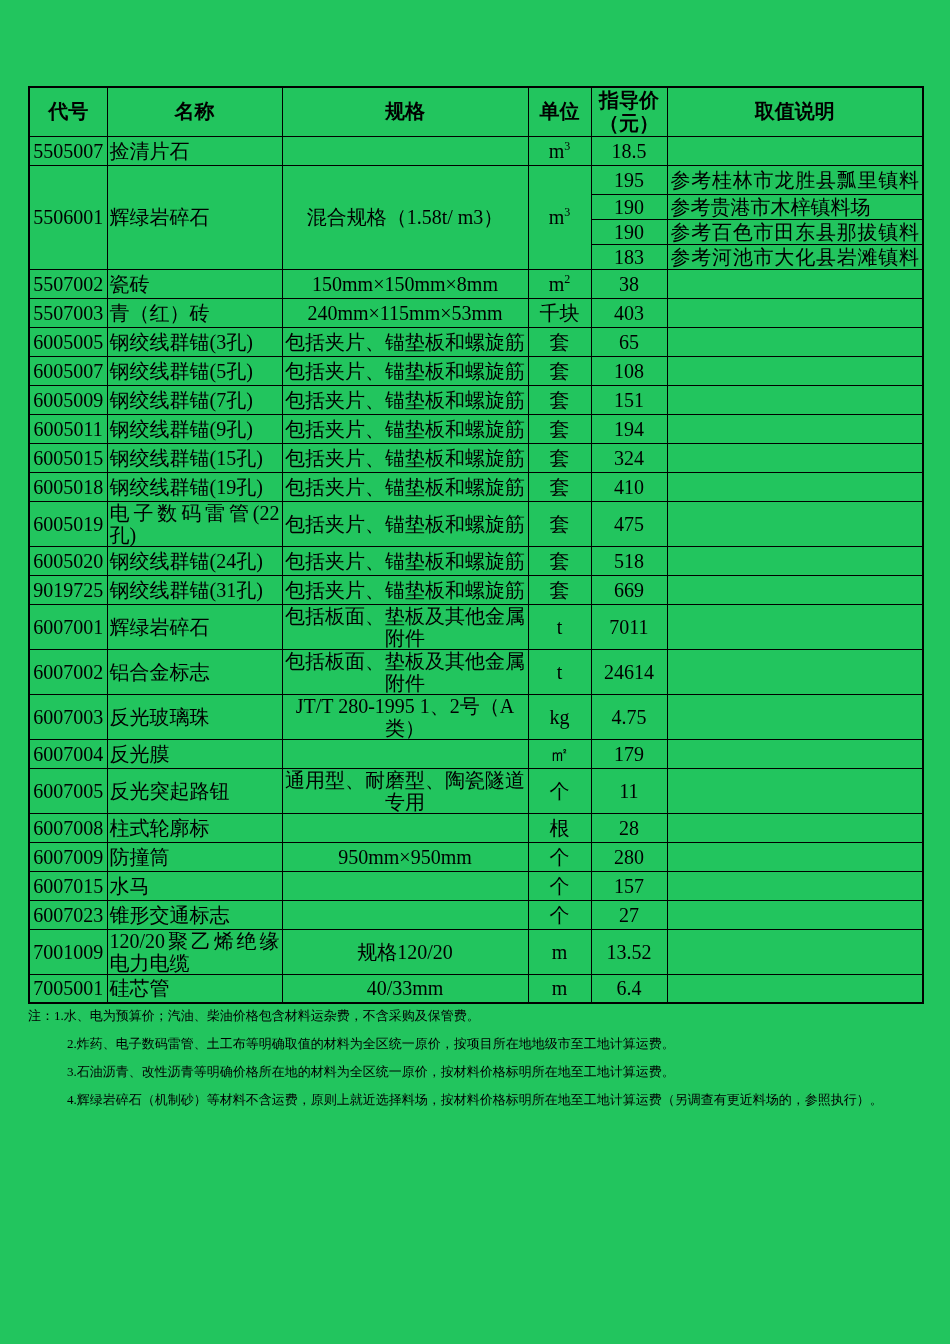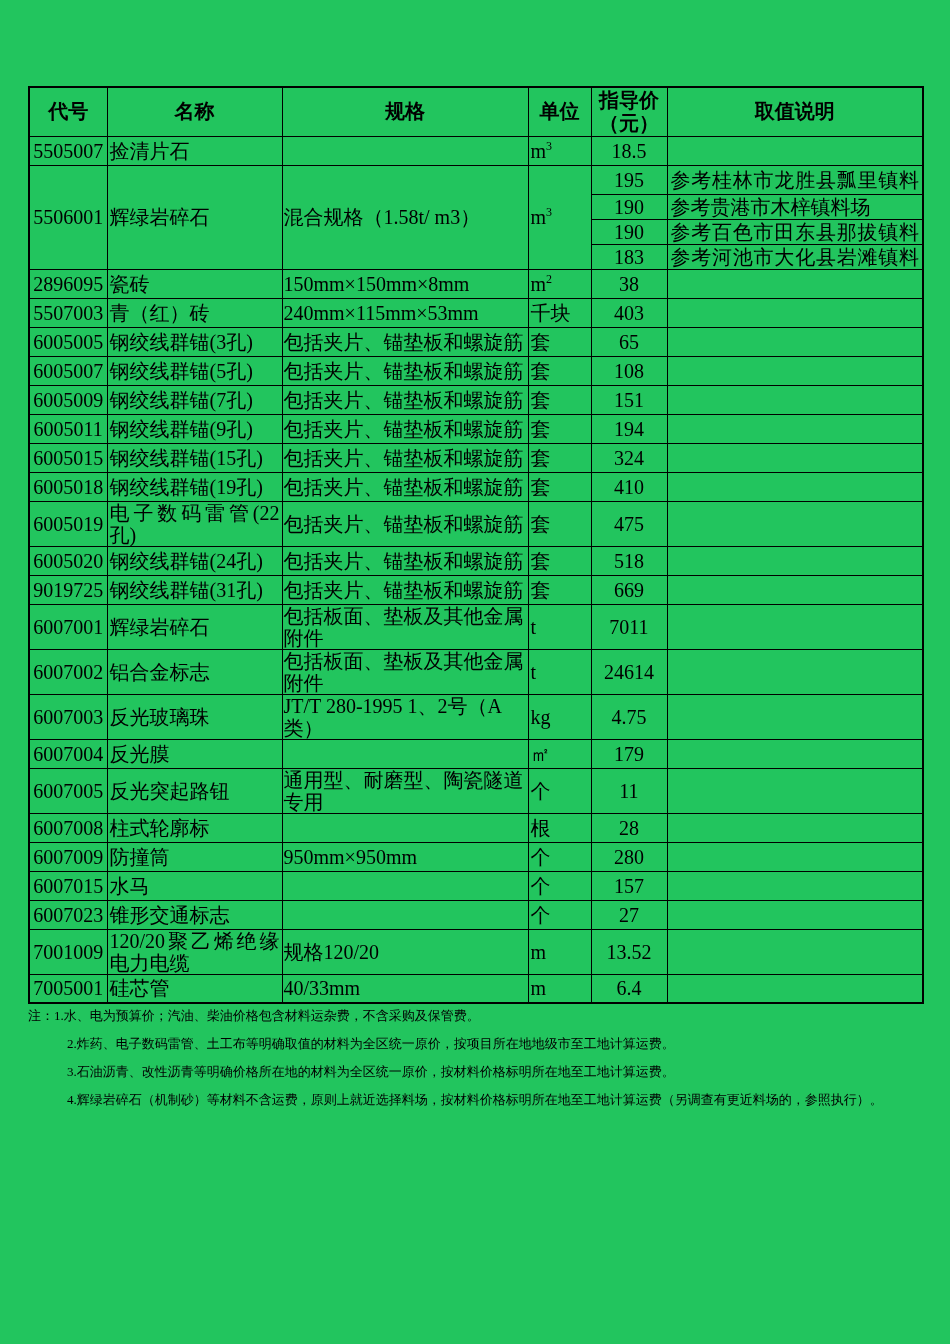--- a/index.html
+++ b/index.html
@@ -35,22 +35,22 @@
     font-weight: bold;
     text-align: center;
     white-space: pre-line;
     line-height: 23px;
     padding: 0;
   }
   .price-table tbody tr { height: 29px; }
   .price-table tbody tr.subrow { height: 25px; }
   td.code  { text-align: center; }
   td.name  { text-align: justify; }
-  td.spec  { text-align: left; padding: 0 1px; }
-  td.unit  { }
+  td.spec  { text-align: center; padding: 0 1px; }
+  td.unit  { text-align: center; }
   td.price { text-align: center; }
   td.note  { text-align: left; padding: 0 3px; }
   td.note.jfull { text-align: justify; text-align-last: justify; }
   td sup {
     font-size: 12px;
     line-height: 0;
     vertical-align: super;
   }
   .notes-section {
     position: absolute;
@@ -111,21 +111,21 @@
         </tr>
         <tr class="subrow">
           <td class="price">190</td>
           <td class="note jfull">参考百色市田东县那拔镇料</td>
         </tr>
         <tr class="subrow">
           <td class="price">183</td>
           <td class="note jfull">参考河池市大化县岩滩镇料</td>
         </tr>
         <tr>
-          <td class="code">2896095</td>
+          <td class="code">5507002</td>
           <td class="name">瓷砖</td>
           <td class="spec">150mm×150mm×8mm</td>
           <td class="unit">m<sup>2</sup></td>
           <td class="price">38</td>
           <td class="note"></td>
         </tr>
         <tr>
           <td class="code">5507003</td>
           <td class="name">青（红）砖</td>
           <td class="spec">240mm×115mm×53mm</td>

